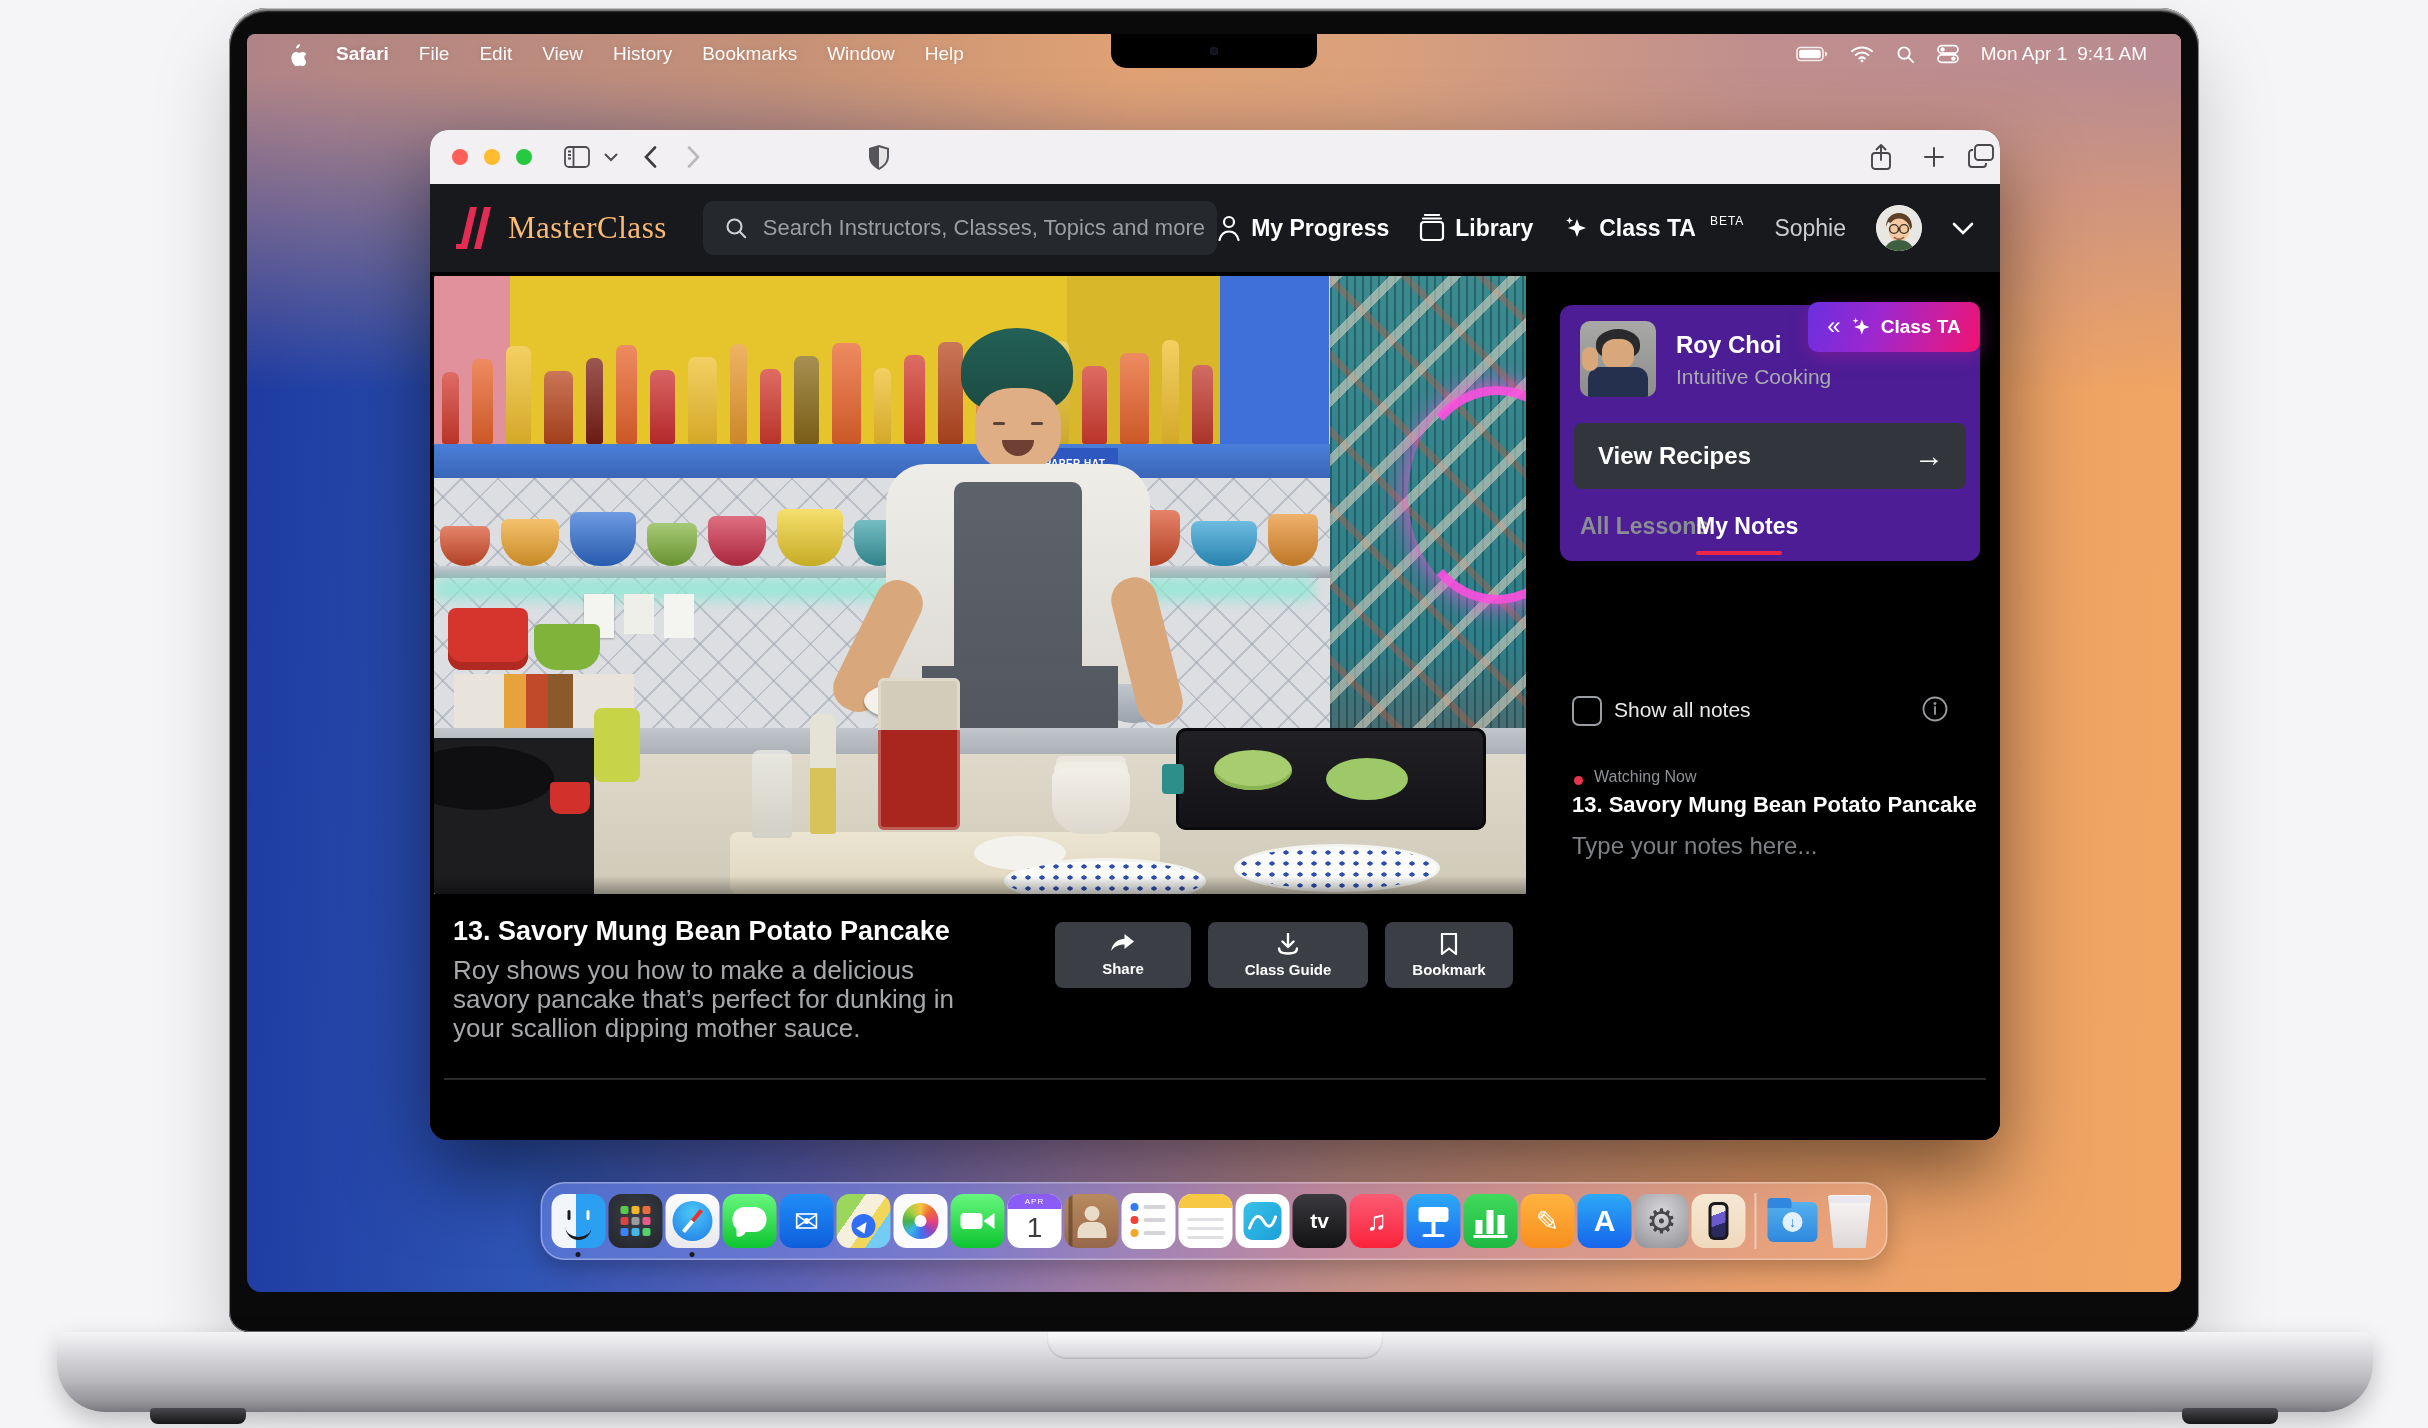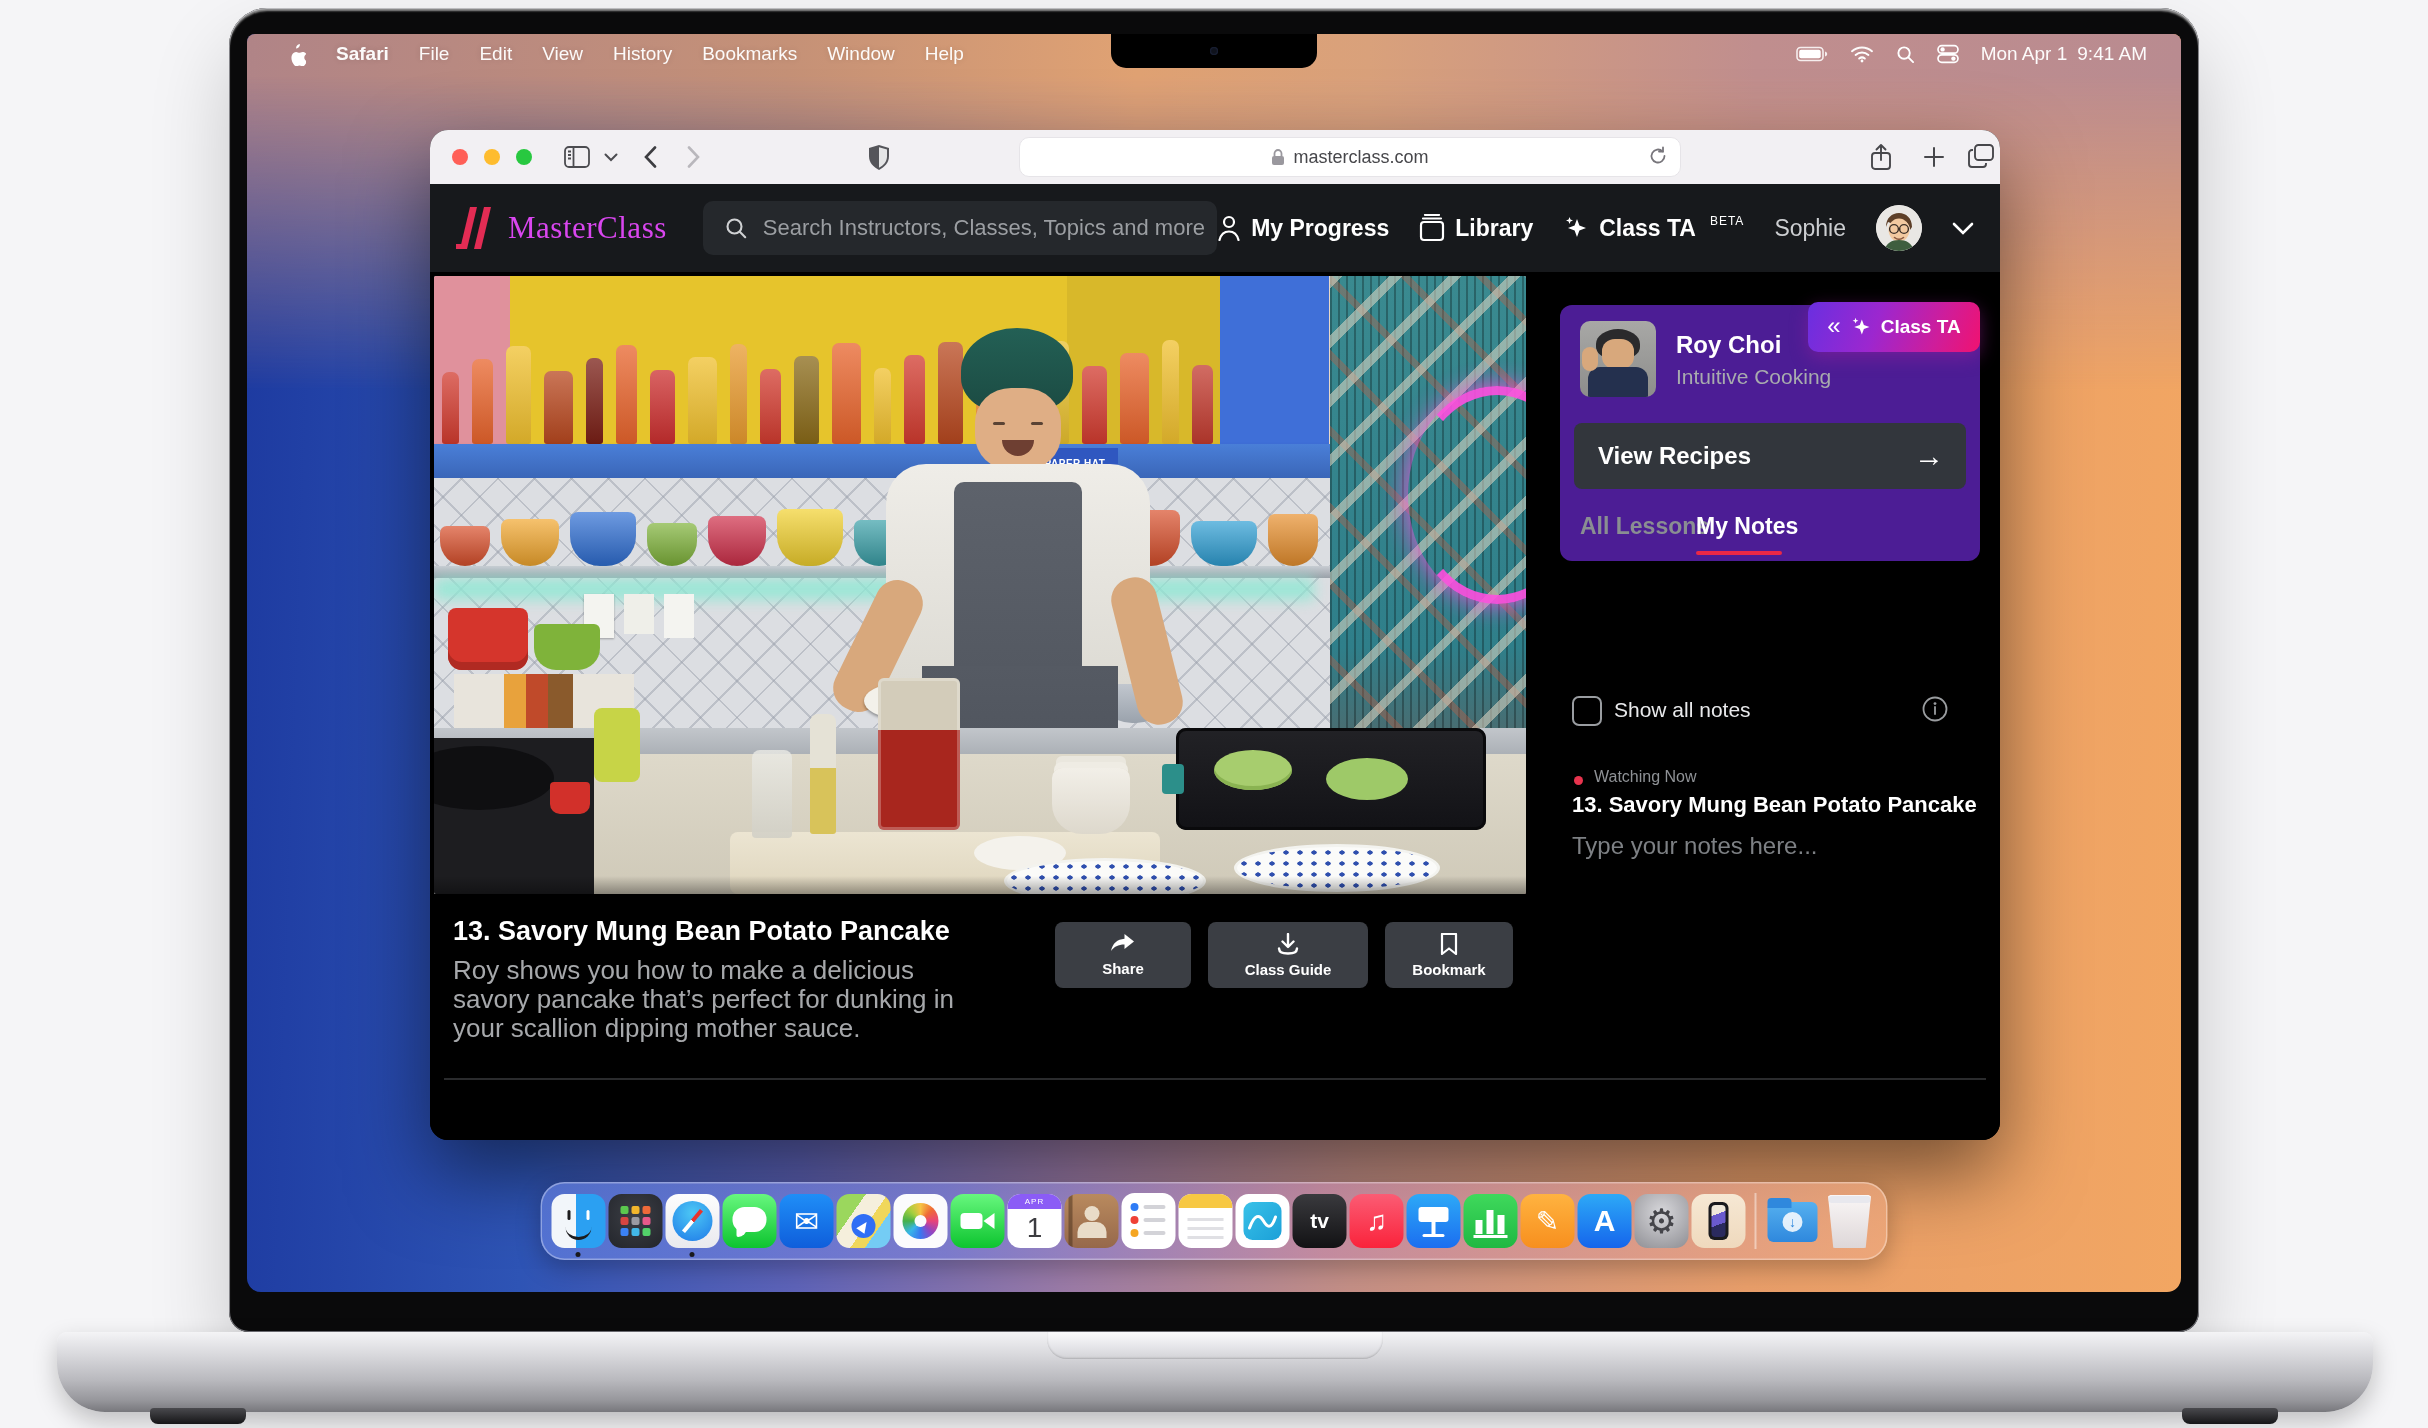--- a/index.html
+++ b/index.html
@@ -44,21 +44,21 @@
   .tl.yellow{background:#febc2e;}
   .tl.green{background:#28c840;}
   .tb-icon{display:flex;align-items:center;justify-content:center;color:#4c4c50;}
   .urlfield{position:relative;margin-left:auto;margin-right:auto;width:660px;height:38px;background:#fff;border:1px solid #e6e4e8;
             border-radius:10px;display:flex;align-items:center;justify-content:center;gap:8px;color:#47474b;font-size:18px;}
   .url-reload{position:absolute;right:12px;top:8px;}
 
   
   .mc-header{left:0;top:54px;width:1570px;height:88px;background:#17191c;display:flex;align-items:center;}
   .brand{display:flex;align-items:center;gap:16px;padding-left:26px;}
-  .wordmark{font-family:"Liberation Serif",serif;font-size:31px;color:#d946ef;letter-spacing:.5px;}
+  .wordmark{font-family:"Liberation Serif",serif;font-size:31px;color:#fdba74;letter-spacing:.5px;}
   .mc-search{margin-left:36px;width:634px;height:54px;background:#25282c;border-radius:10px;display:flex;align-items:center;gap:16px;
              padding-left:22px;color:#9b9ea2;font-size:22px;}
   .mc-nav{margin-left:auto;display:flex;align-items:center;gap:30px;padding-right:26px;color:#fff;}
   .nav-item{display:flex;align-items:center;gap:10px;font-size:23px;font-weight:bold;white-space:nowrap;}
   .beta{font-size:12px;letter-spacing:1px;vertical-align:super;margin-left:4px;position:relative;top:-7px;font-weight:normal;}
   .username{font-size:23px;color:#ccced1;font-weight:normal;}
   .avatar{width:46px;height:46px;border-radius:50%;background:#e9e7e4;overflow:hidden;display:flex;align-items:center;justify-content:center;}
 
   
   .content{left:0;top:142px;width:1570px;height:868px;background:#000;}
@@ -204,33 +204,20 @@
             <svg width="13" height="22" viewBox="0 0 13 22" fill="none" stroke="#b9b7bc" stroke-width="2.6" stroke-linecap="round">
                 <path d="M2 1.5L11 11l-9 9.5"></path>
               </svg>
           </span>
           <span class="tb-icon" style="position:absolute;left:437px;top:14px">
             <svg width="24" height="27" viewBox="0 0 24 27">
                 <path d="M12 1l10 3v8c0 7-4.5 11-10 14C6.5 23 2 19 2 12V4z" fill="#55555a"></path>
                 <path d="M12 3.2l8 2.4v6.6c0 5.6-3.6 9.1-8 11.6z" fill="#fff" opacity=".85"></path>
               </svg>
           </span>
-          <div class="urlfield">
-            <svg width="14" height="18" viewBox="0 0 14 18">
-                <rect x="1" y="8" width="12" height="9" rx="2" fill="#9a989e"></rect>
-                <path d="M3.5 8V5.5a3.5 3.5 0 017 0V8" fill="none" stroke="#9a989e" stroke-width="1.8"></path>
-              </svg>
-            <span>masterclass.com</span>
-            <span class="url-reload">
-              <svg width="20" height="20" viewBox="0 0 20 20" fill="none" stroke="#77757b" stroke-width="1.8" stroke-linecap="round">
-                  <path d="M16.5 10a6.5 6.5 0 11-2-4.7"></path>
-                  <path d="M15 1.5v4h-4" stroke-width="1.8"></path>
-                </svg>
-            </span>
-          </div>
           <span class="tb-icon" style="position:absolute;left:1440px;top:13px">
             <svg width="22" height="28" viewBox="0 0 22 28" fill="none" stroke="#47474b" stroke-width="1.9" stroke-linecap="round">
                 <rect x="2" y="10" width="18" height="16" rx="3"></rect>
                 <path d="M11 17V2.5M6.5 6.5L11 2l4.5 4.5" stroke-linejoin="round"></path>
               </svg>
           </span>
           <span class="tb-icon" style="position:absolute;left:1494px;top:17px">
             <svg width="20" height="20" viewBox="0 0 20 20" fill="none" stroke="#47474b" stroke-width="2" stroke-linecap="round">
                 <path d="M10 1v18M1 10h18"></path>
               </svg>

